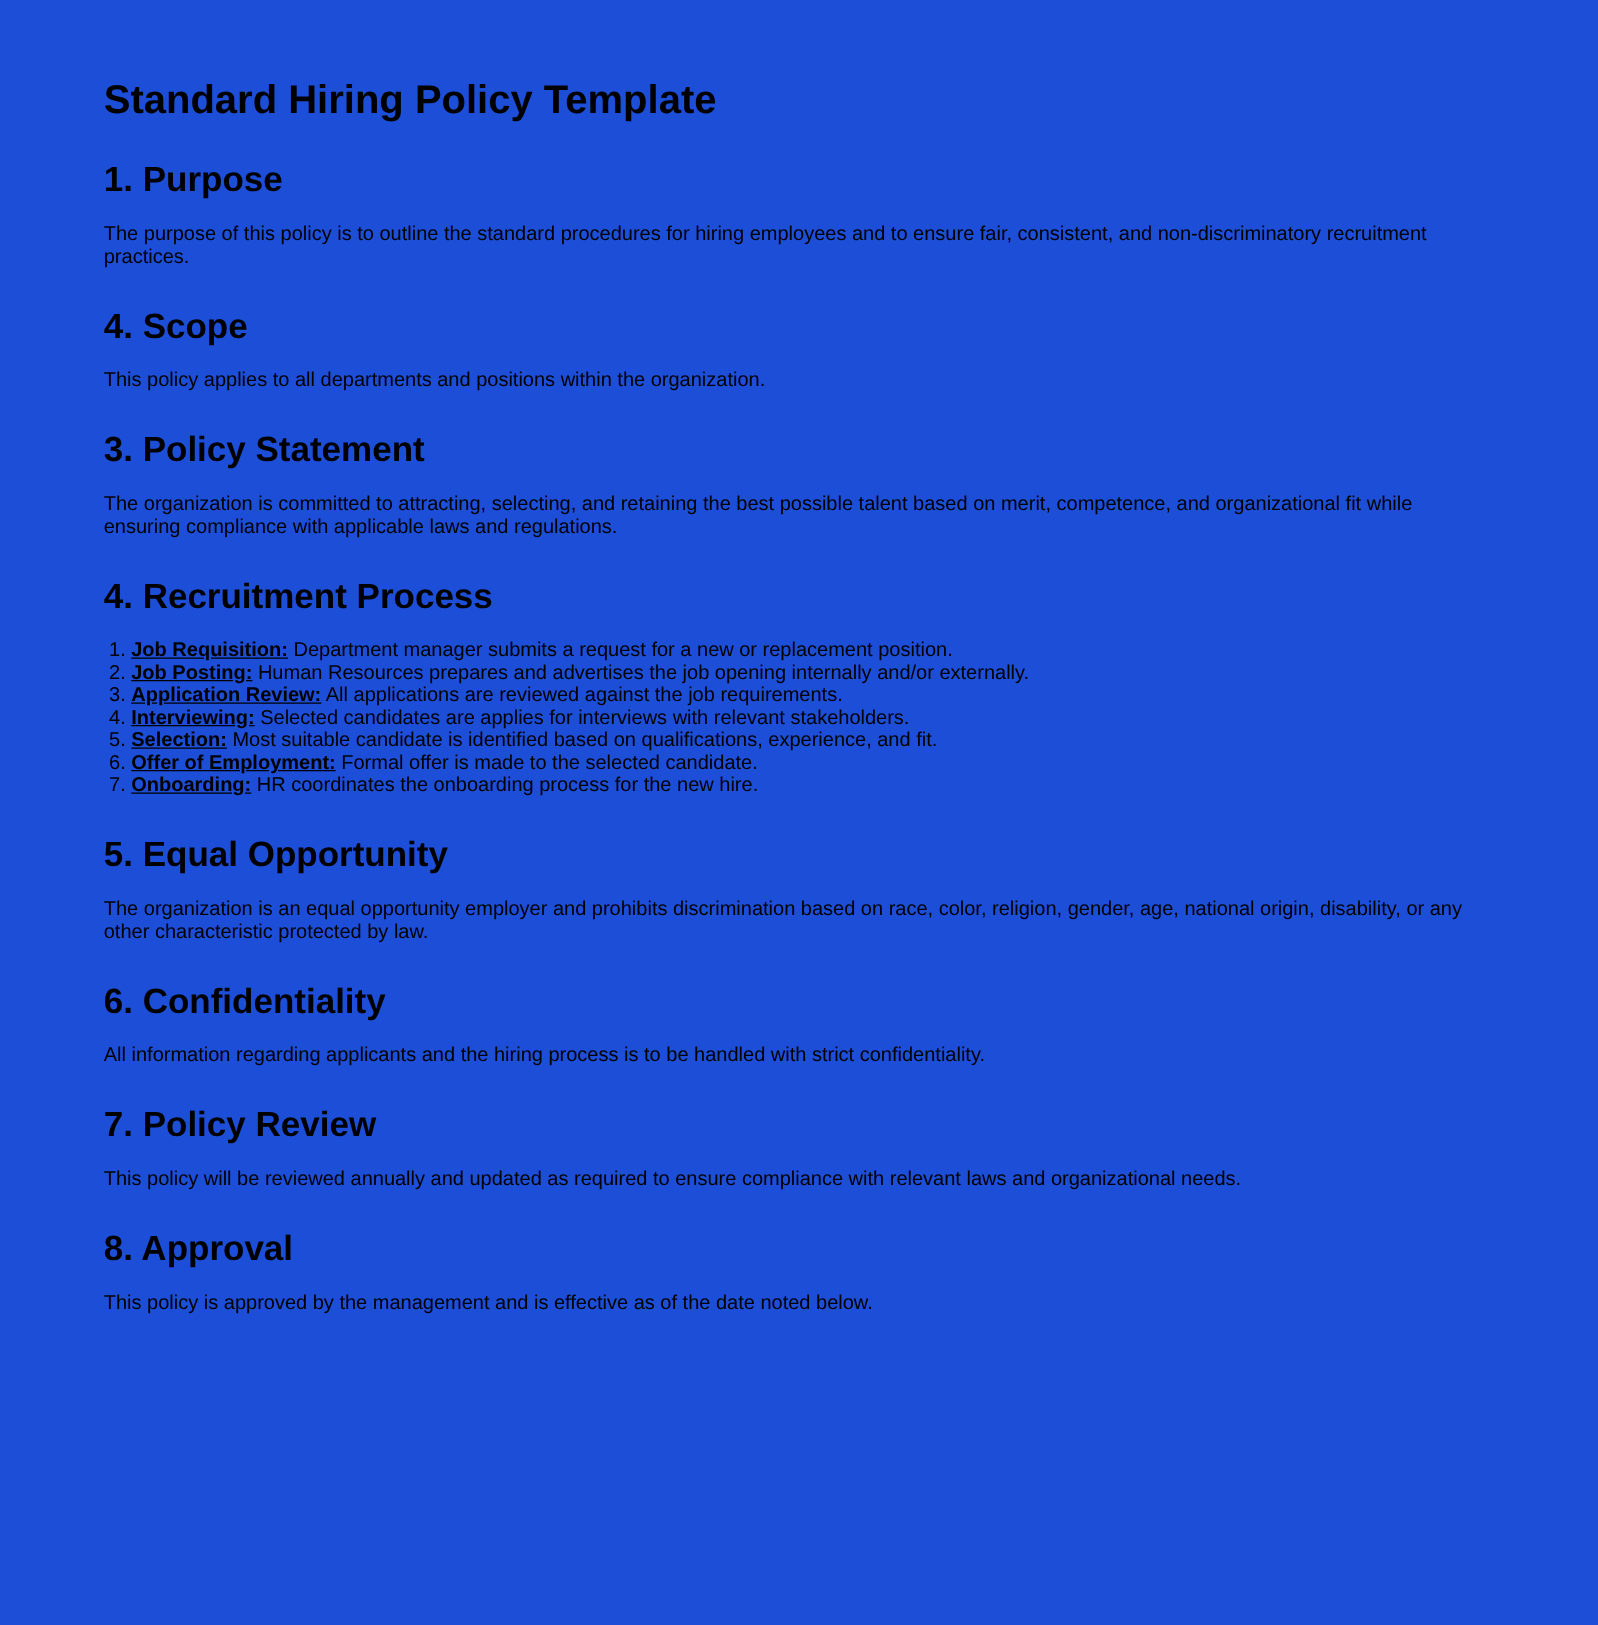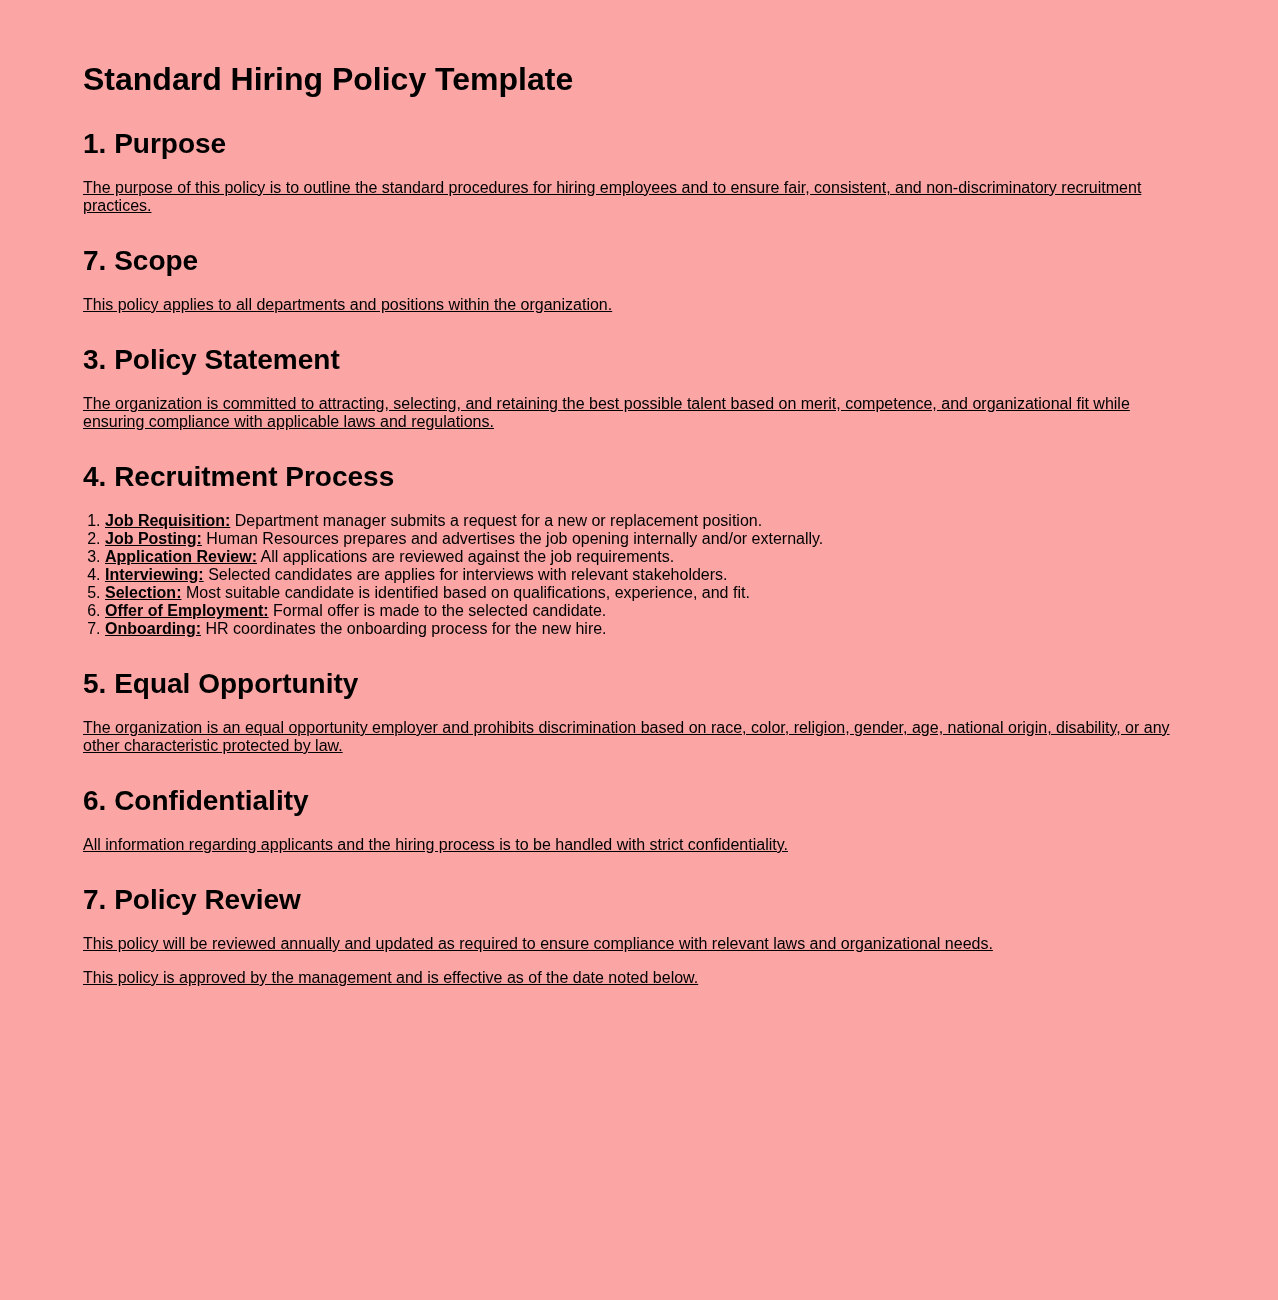--- a/index.html
+++ b/index.html
@@ -10,35 +10,34 @@
     color: #000000;
     font-family: "Liberation Sans", sans-serif;
     font-size: 16px;
     line-height: normal;
   }
   .page {
     box-sizing: border-box;
     width: 1278px;
     min-height: 1300px;
     padding: 40px 83px 60px 83px;
-    background: #fca5a5;
+    background: #1d4ed8;
   }
   h1.doc-title {
     font-size: 32px;
     font-weight: bold;
     margin: 21px 0;
   }
   h2.section-heading {
     font-size: 28px;
     font-weight: bold;
     margin: 30px 0 19px 0;
   }
   p.section-body {
     margin: 16px 0;
-    text-decoration: underline;
   }
   ol.process-list {
     margin: 16px 0;
     padding-left: 22px;
   }
   ol.process-list li {
     margin: 0;
   }
   .term {
     font-weight: bold;
@@ -51,21 +50,21 @@
 <div class="page">
 
   <h1 class="doc-title">Standard Hiring Policy Template</h1>
 
   <section>
     <h2 class="section-heading">1. Purpose</h2>
     <p class="section-body">The purpose of this policy is to outline the standard procedures for hiring employees and to ensure fair, consistent, and non-discriminatory recruitment practices.</p>
   </section>
 
   <section>
-    <h2 class="section-heading">7. Scope</h2>
+    <h2 class="section-heading">4. Scope</h2>
     <p class="section-body">This policy applies to all departments and positions within the organization.</p>
   </section>
 
   <section>
     <h2 class="section-heading">3. Policy Statement</h2>
     <p class="section-body">The organization is committed to attracting, selecting, and retaining the best possible talent based on merit, competence, and organizational fit while ensuring compliance with applicable laws and regulations.</p>
   </section>
 
   <section>
     <h2 class="section-heading">4. Recruitment Process</h2>
@@ -89,16 +88,17 @@
     <h2 class="section-heading">6. Confidentiality</h2>
     <p class="section-body">All information regarding applicants and the hiring process is to be handled with strict confidentiality.</p>
   </section>
 
   <section>
     <h2 class="section-heading">7. Policy Review</h2>
     <p class="section-body">This policy will be reviewed annually and updated as required to ensure compliance with relevant laws and organizational needs.</p>
   </section>
 
   <section>
+    <h2 class="section-heading">8. Approval</h2>
     <p class="section-body">This policy is approved by the management and is effective as of the date noted below.</p>
   </section>
 
 </div>
 
 </body></html>

